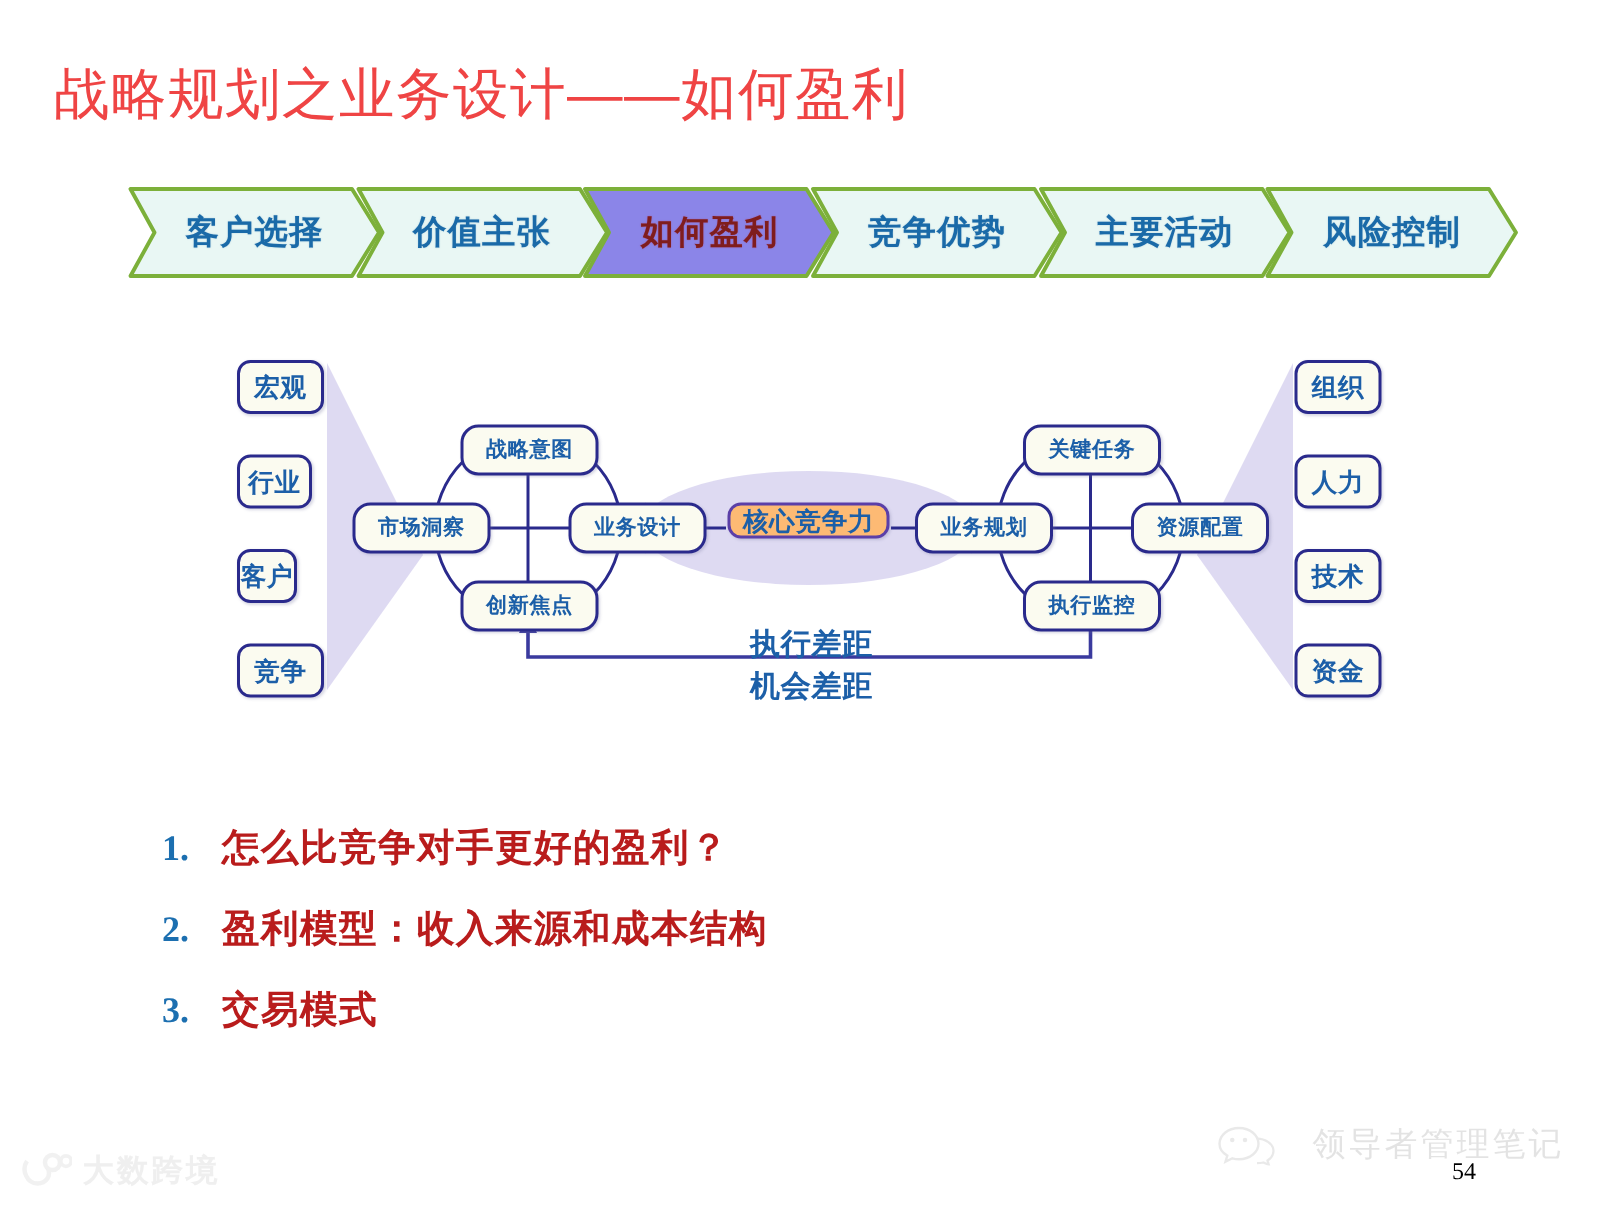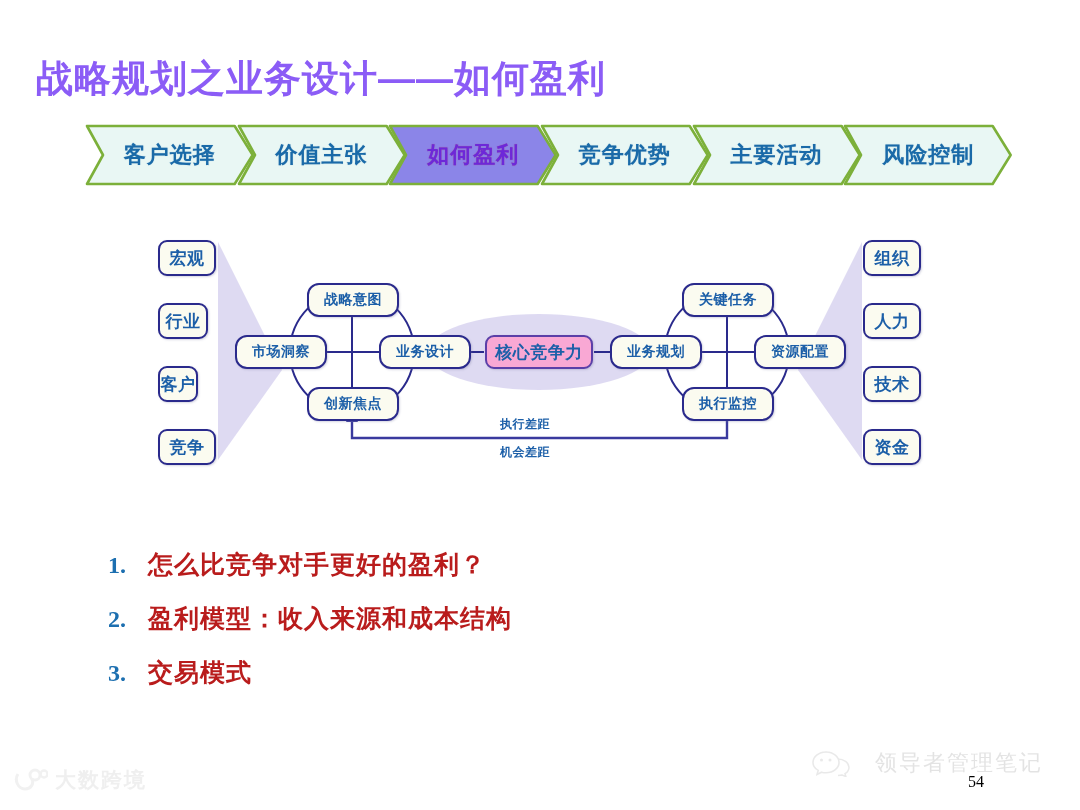--- a/index.html
+++ b/index.html
@@ -14,25 +14,24 @@
     overflow: hidden;
     font-family: "Liberation Sans", "DejaVu Sans", sans-serif;
   }
 
   
   #slide-title {
     position: absolute;
     left: 36px;
     top: 38px;
     font-size: 37px;
-    font-weight: 700;
-    color: #8b5cf6;
+    font-weight: 400;
+    color: #ef4444;
     letter-spacing: 1px;
     white-space: nowrap;
-    margin-top: 16px;
   }
 
   
   #chevron-banner {
     position: absolute;
     left: 85px;
     top: 124px;
     width: 928px;
     height: 62px;
   }
@@ -53,21 +52,21 @@
     position: relative;
     z-index: 2;
     font-size: 22px;
     font-weight: bold;
     color: #1a6aa8;
     letter-spacing: 1px;
     white-space: nowrap;
     text-shadow: 0 0 1px rgba(26,106,168,0.35);
   }
   .chev.active .chev-label {
-    color: #6d28d9;
+    color: #7f1d1d;
     text-shadow: 0 0 1px rgba(200,0,0,0.4);
   }
 
   
   #diagram {
     position: absolute;
     left: 0;
     top: 210px;
     width: 1080px;
     height: 290px;
@@ -89,35 +88,35 @@
     box-shadow: 1px 1px 2px rgba(120,120,160,0.30);
   }
   .node.side {
     width: 58px;
     height: 36px;
     font-size: 17px;
     border-radius: 9px;
   }
   .node.core {
     border-color: #5b3fa8;
-    background: #f9a8d4;
+    background: #fdba74;
     width: 108px;
-    height: 34px;
+    height: 24px;
     font-size: 17px;
   }
   .node.cluster {
     height: 34px;
     font-size: 14px;
     border-radius: 12px;
   }
 
   .gap-label {
     position: absolute;
     color: #1c5fa8;
-    font-size: 12px;
+    font-size: 20px;
     font-weight: bold;
     white-space: nowrap;
     letter-spacing: 0.5px;
   }
 
   
   #bullet-list {
     position: absolute;
     left: 108px;
     top: 548px;

